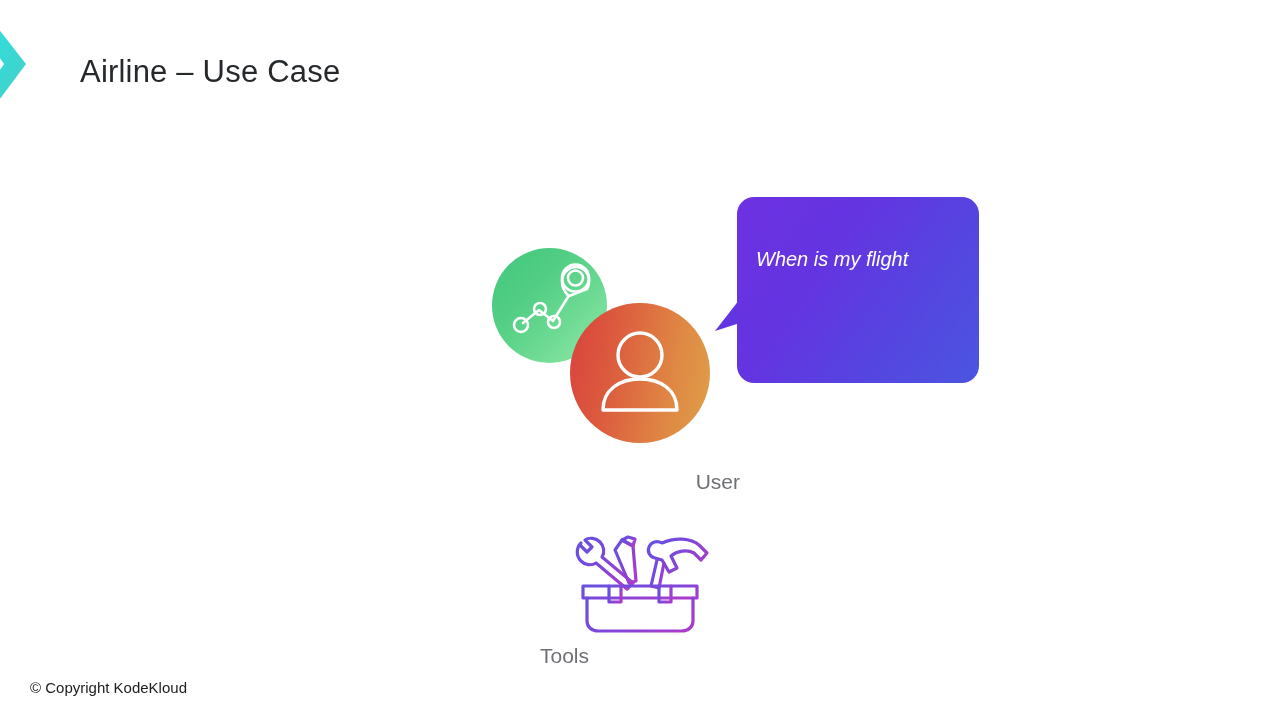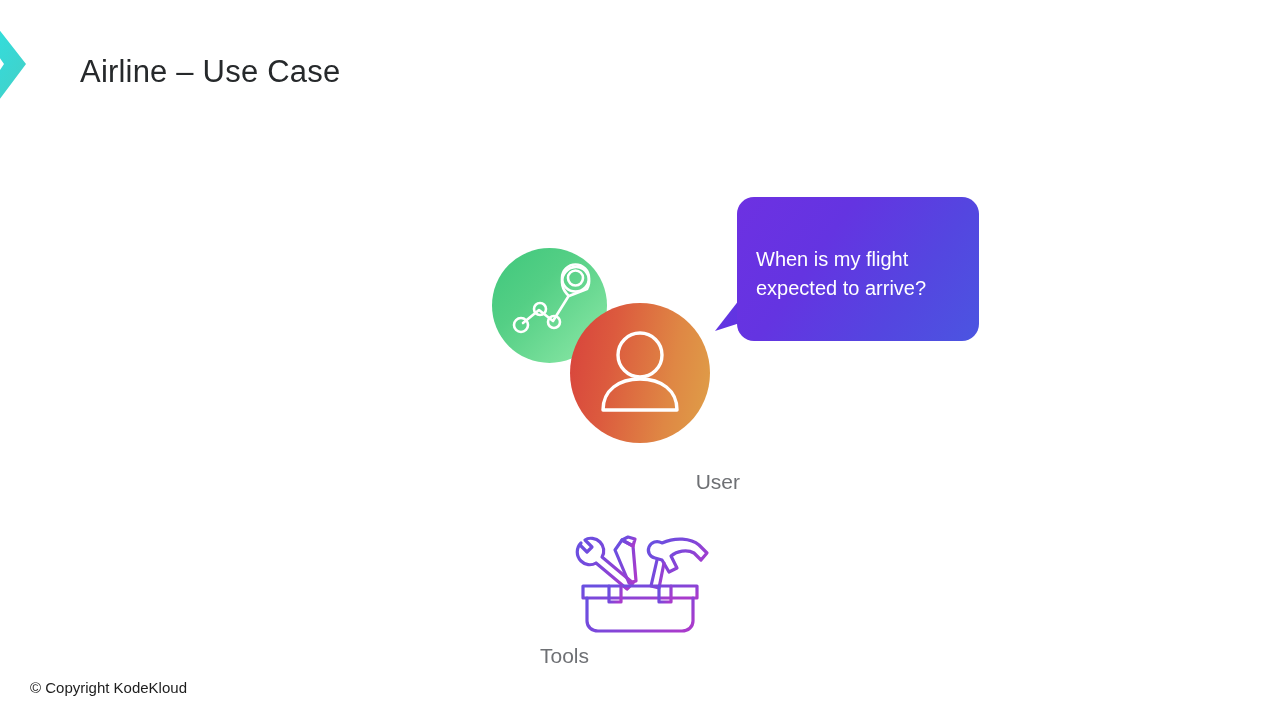--- a/index.html
+++ b/index.html
@@ -86,23 +86,24 @@
     font-size: 21px;
     color: #6e7074;
   }
 
   
   .bubble {
     position: absolute;
     left: 737px;
     top: 197px;
     width: 242px;
-    height: 144px;
+    height: 186px;
     border-radius: 17px;
     background: linear-gradient(125deg, #6d31e2 0%, #6434e1 35%, #5446e0 70%, #4b55e1 100%);
+    font-style: italic;
   }
   .bubble-text {
     position: absolute;
     left: 19px;
     top: 48px;
     width: 215px;
     color: #ffffff;
     font-size: 20px;
     line-height: 29px;
     font-weight: 400;
@@ -199,21 +200,20 @@
           <stop offset="100%" stop-color="#6134e1"></stop>
         </linearGradient>
       </defs>
       <path d="M 1 37 L 29 1 L 29 28 Z" fill="url(#tailGrad)"></path>
     </svg>
   </div>
 
   <div class="bubble">
     <div class="bubble-text">
       <div>When is my flight</div>
-      <div>expected to arrive?</div>
     </div>
   </div>
 
   <div class="toolbox">
     <svg width="150" height="110" viewBox="0 0 150 110" xmlns="http://www.w3.org/2000/svg">
       <defs>
         <linearGradient id="toolGrad" x1="0" y1="0.2" x2="1" y2="0.8">
           <stop offset="0%" stop-color="#6a4fe0"></stop>
           <stop offset="45%" stop-color="#7c47da"></stop>
           <stop offset="100%" stop-color="#a93bcc"></stop>

